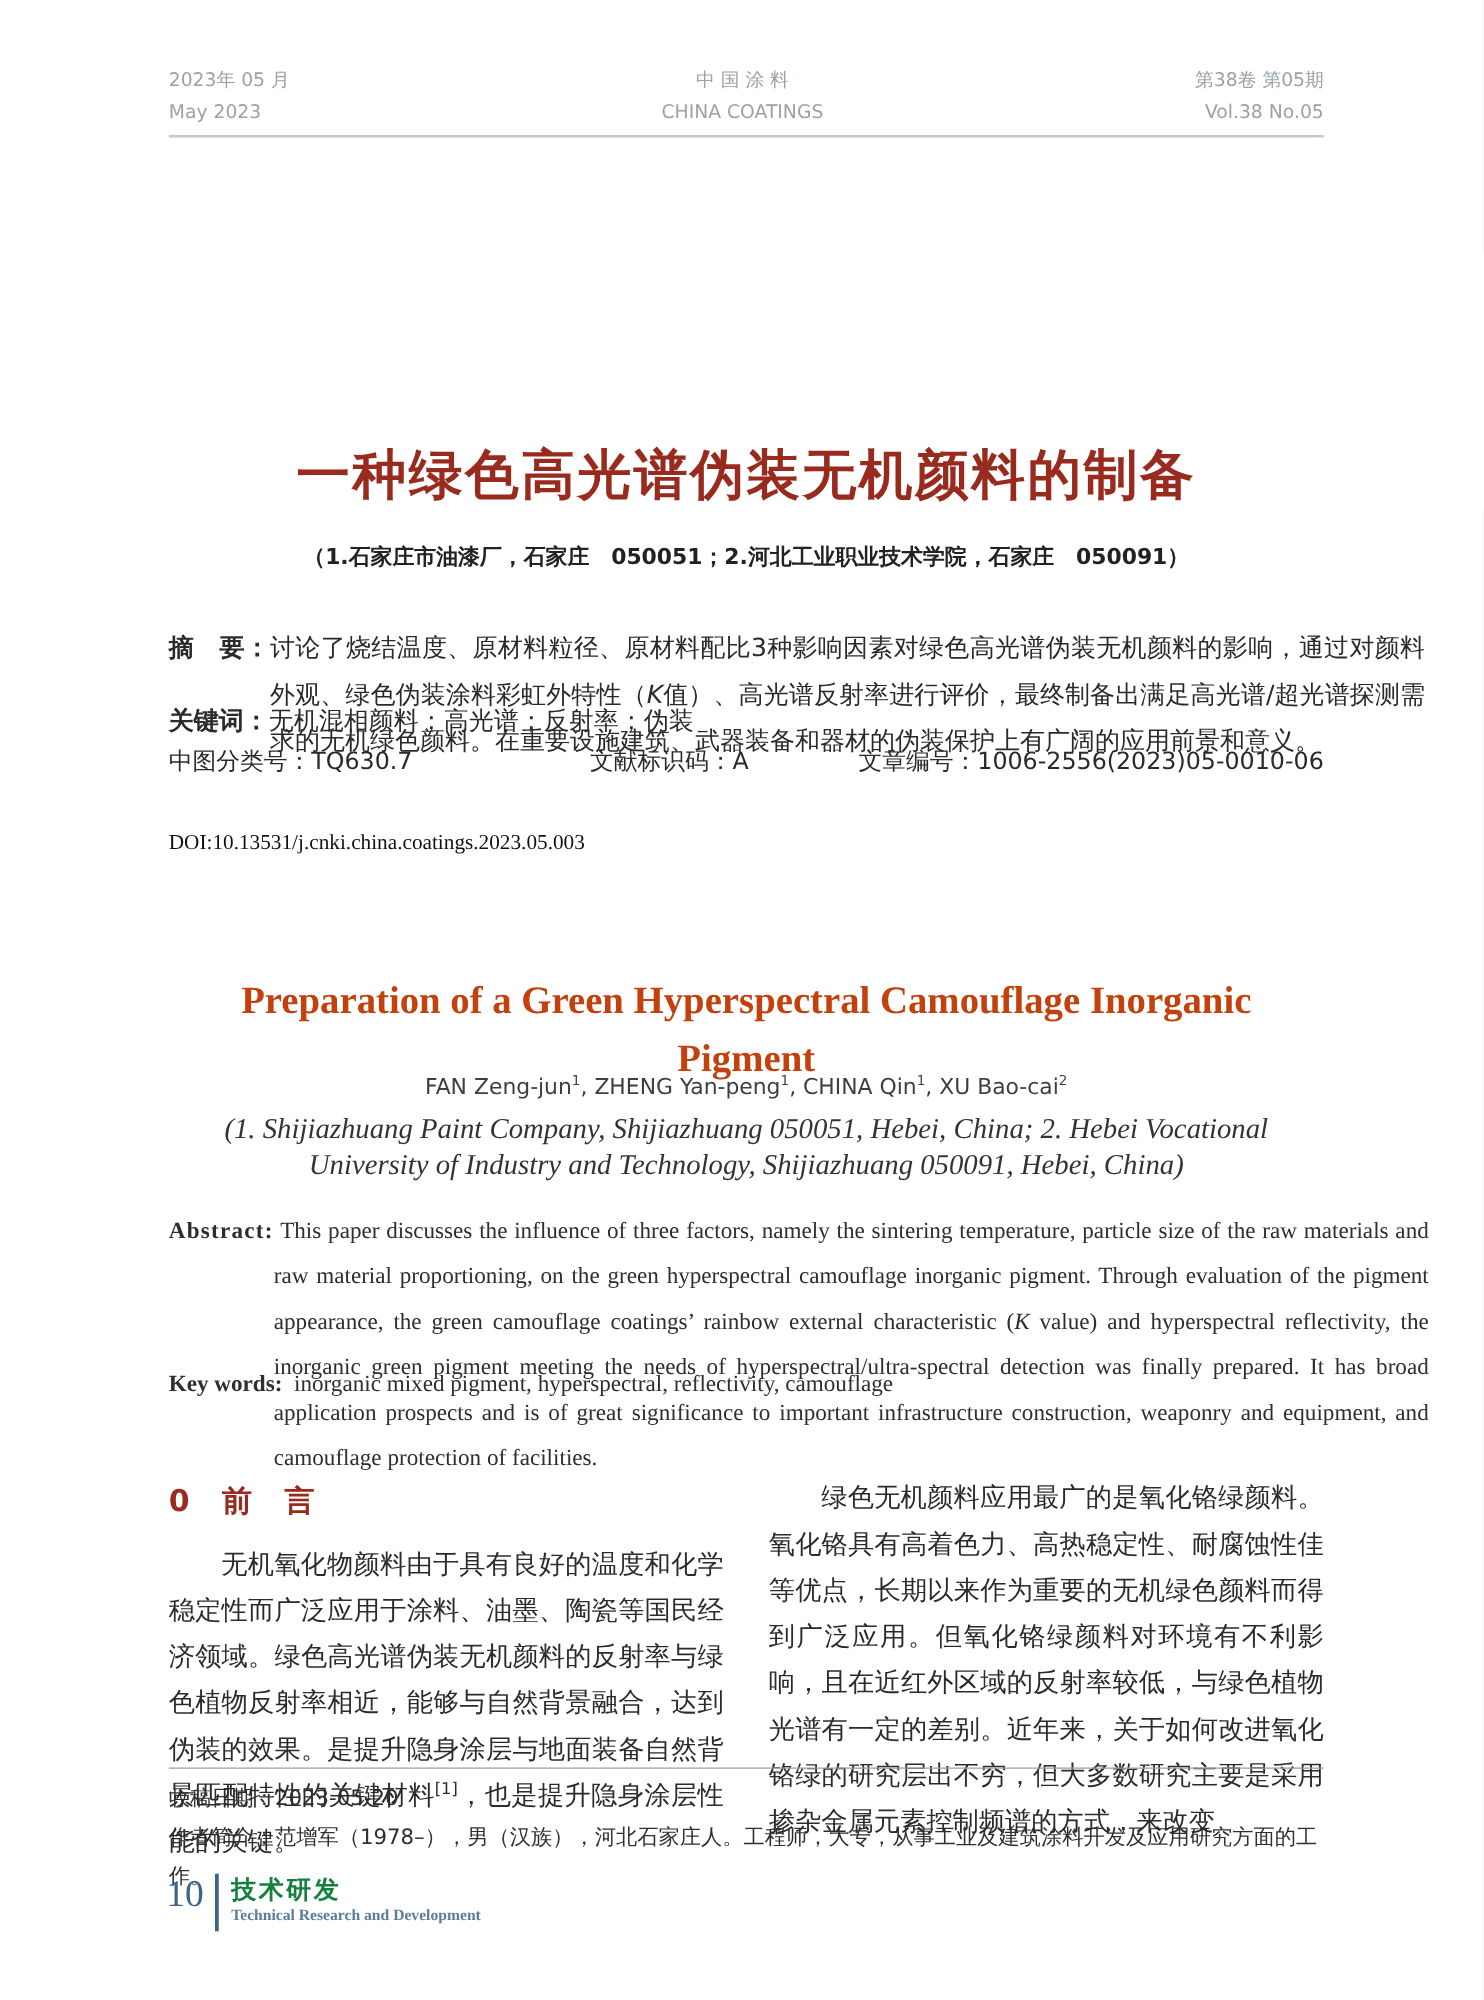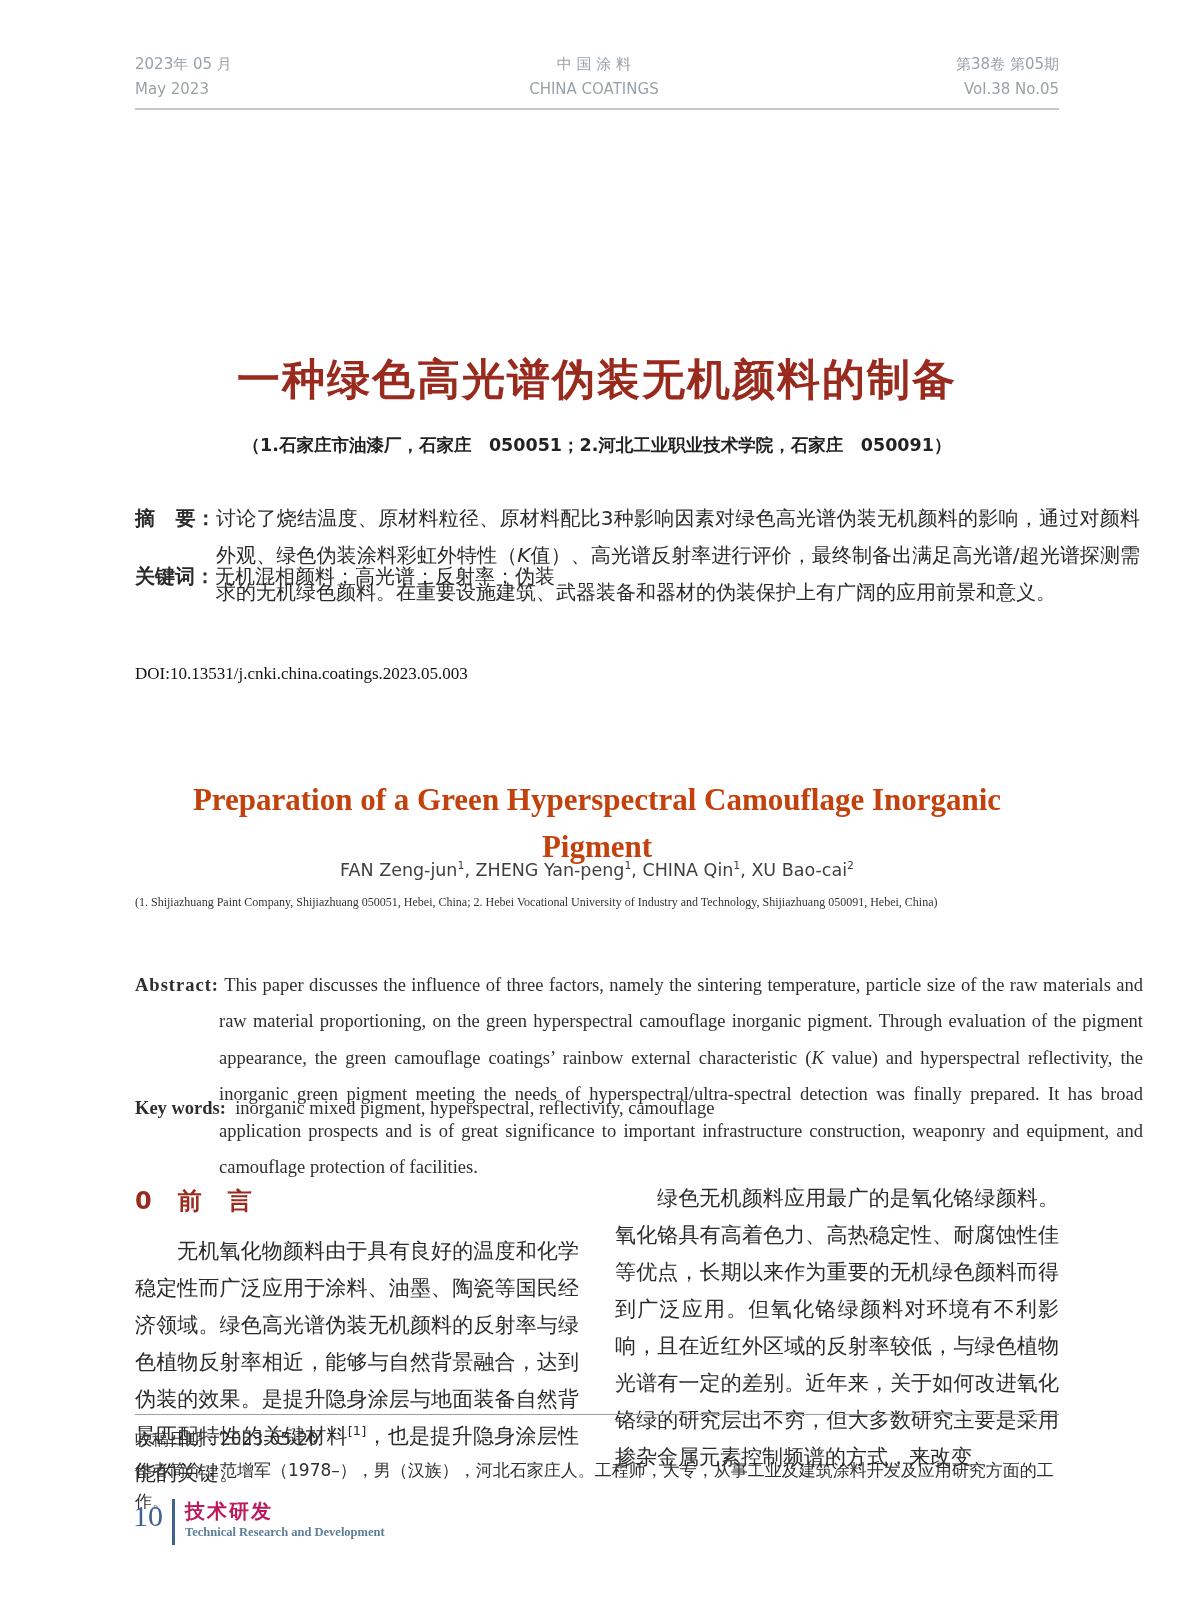--- a/index.html
+++ b/index.html
@@ -34,21 +34,21 @@
   .meta-row{top:596px;height:26px;font-size:19px;}
   .meta-row .clc{position:absolute;left:0;}
   .meta-row .doc{position:absolute;left:337px;}
   .meta-row .art{position:absolute;right:0;}
   .doi-line{top:624px;font-size:17px;color:#111;margin-top:40px;}
 
   
   .en-title{top:750px;text-align:center;font-size:31px;line-height:47px;
     font-weight:bold;color:#c2410c;}
   .en-authors{top:860px;text-align:center;font-size:17.5px;color:#3f3f3f;}
-  .en-affil{top:888px;text-align:left;font-size:12px;
+  .en-affil{top:888px;text-align:center;font-style:italic;font-size:23px;
     line-height:29px;color:#333;}
   .abstract-en{top:948px;font-size:18.5px;line-height:36.5px;text-align:justify;
     color:#2e2e2e;padding-left:84px;text-indent:-84px;}
   .abstract-en .lbl{font-weight:bold;letter-spacing:1px;font-style:normal;}
   .keywords-en{top:1098px;font-size:18.5px;color:#2e2e2e;}
   .keywords-en .lbl{font-weight:bold;}
 
   
   .body-cols{top:1180px;display:flex;gap:36px;}
   .col{width:444px;font-size:21px;line-height:37px;text-align:justify;color:#2b2b2b;}
@@ -58,21 +58,21 @@
 
   
   .foot-rule{top:1414px;border-top:1px solid #9aa0a4;height:0;}
   .footnotes{top:1424px;font-size:17px;line-height:31px;color:#2f2f2f;}
 
   
   .page-footer{top:1499px;left:133px;width:500px;position:absolute;
     display:flex;}
   .page-num{font-size:30px;color:#3f638f;margin-right:9px;}
   .footer-bar{width:3px;height:46px;background:#3f638f;margin-right:10px;}
-  .footer-col-cn{font-size:20px;font-weight:bold;color:#be185d;letter-spacing:2px;line-height:24px;}
+  .footer-col-cn{font-size:20px;font-weight:bold;color:#15803d;letter-spacing:2px;line-height:24px;}
   .footer-col-en{font-size:12.5px;font-weight:bold;color:#5b7d99;line-height:18px;}
   .ital{font-style:italic;}
 </style>
 </head>
 <body>
 
 <div class="page">
 
   <div class="abs journal-header">
     <div class="left">
@@ -93,20 +93,25 @@
 
 
   <div class="abs cn-affil">（1.石家庄市油漆厂，石家庄　050051；2.河北工业职业技术学院，石家庄　050091）</div>
 
   <p class="abs abstract-cn"><span class="lbl">摘　要：</span><span>讨论了烧结温度、原材料粒径、原材料配比3种影响因素对绿色高光谱伪装无机颜料的影响，通过对颜料外观、绿色伪装涂料彩虹外特性（</span><span class="ital">K</span><span>值）、高光谱反射率进行评价，最终制备出满足高光谱/超光谱探测需求的无机绿色颜料。在重要设施建筑、武器装备和器材的伪装保护上有广阔的应用前景和意义。</span></p>
 
   <div class="abs keywords-cn">
     <span class="lbl">关键词：</span><span>无机混相颜料；高光谱；反射率；伪装</span>
   </div>
 
+  <div class="abs meta-row">
+    <span class="clc"><span>中图分类号：</span><span>TQ630.7</span></span>
+    <span class="doc"><span>文献标识码：</span><span>A</span></span>
+    <span class="art"><span>文章编号：</span><span>1006-2556(2023)05-0010-06</span></span>
+  </div>
 
   <div class="abs doi-line serif">DOI:10.13531/j.cnki.china.coatings.2023.05.003</div>
 
   <h2 class="abs en-title serif">Preparation of a Green Hyperspectral Camouflage Inorganic Pigment</h2>
 
   <div class="abs en-authors">
     <span>FAN Zeng-jun</span><sup>1</sup><span>, ZHENG Yan-peng</span><sup>1</sup><span>, CHINA Qin</span><sup>1</sup><span>, XU Bao-cai</span><sup>2</sup>
   </div>
 
   <div class="abs en-affil serif">(1. Shijiazhuang Paint Company, Shijiazhuang 050051, Hebei, China; 2. Hebei Vocational University of Industry and Technology, Shijiazhuang 050091, Hebei, China)</div>

